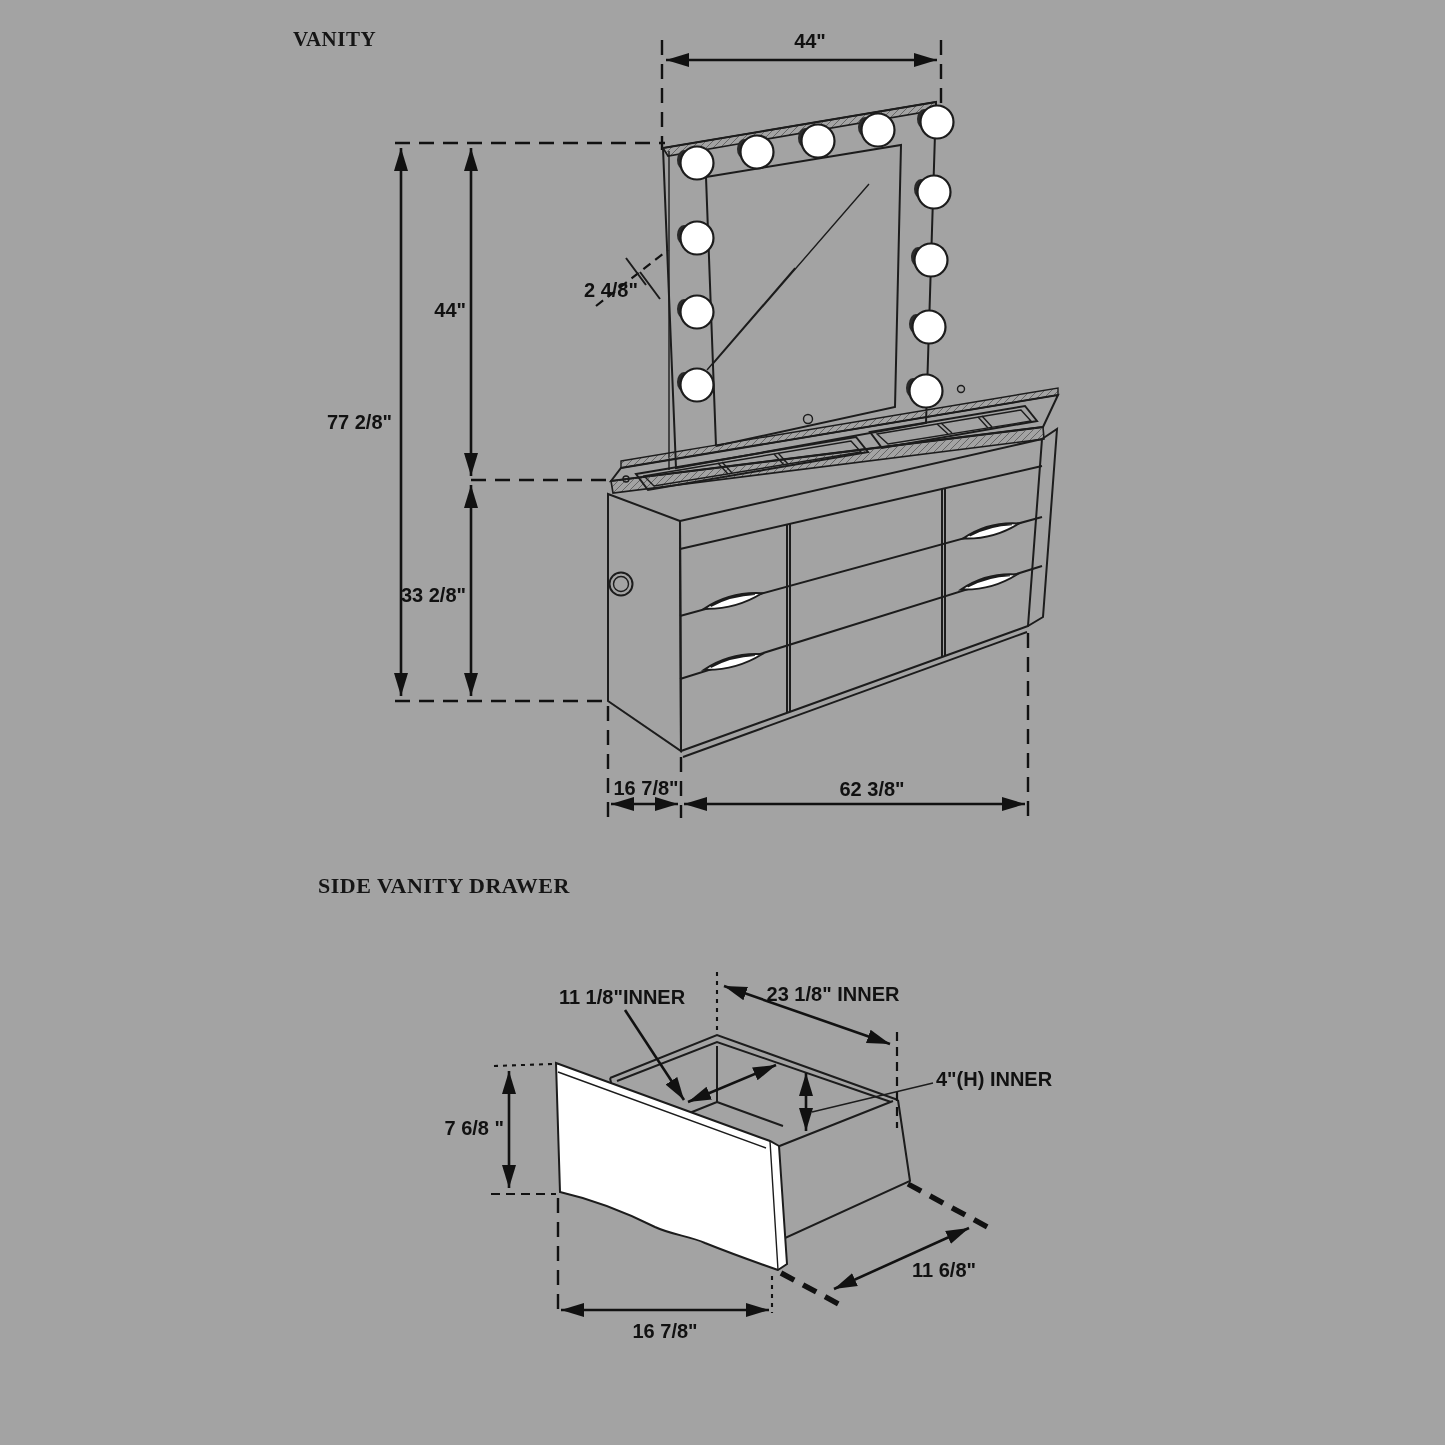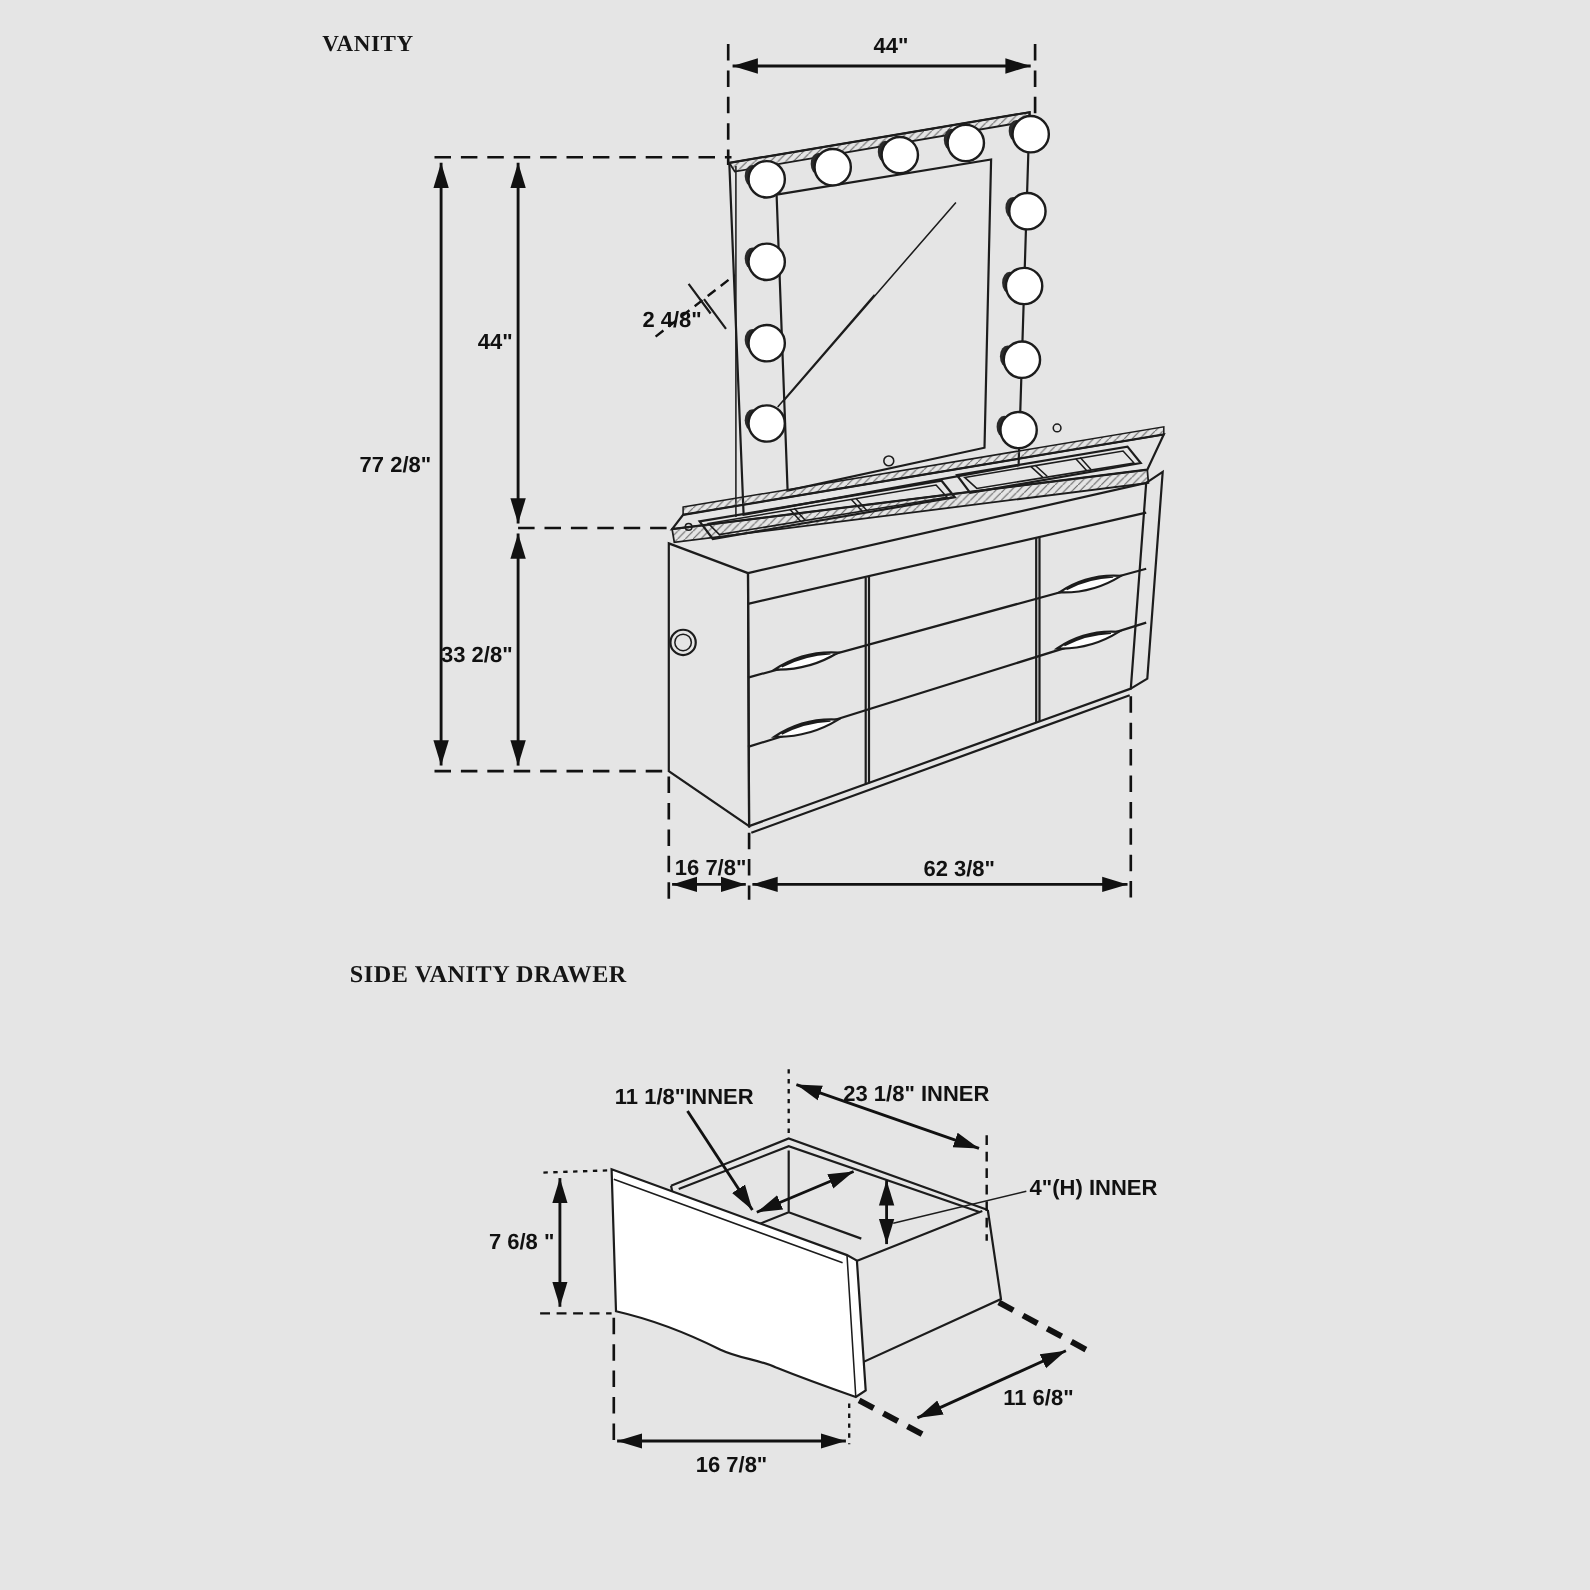--- a/index.html
+++ b/index.html
@@ -1,16 +1,16 @@
 <!DOCTYPE html>
 <html><head>
 <meta charset="utf-8">
 <style>
   html,body{margin:0;padding:0;background:#ffffff;}
-  .stage{position:relative;width:1445px;height:1445px;background:#e5e5e5;overflow:hidden;}
+  .stage{position:relative;width:1445px;height:1445px;background:#a3a3a3;overflow:hidden;}
   svg{position:absolute;left:0;top:0;}
   .ln{stroke:#1c1c1c;fill:none;stroke-width:2;}
   .thin{stroke:#1c1c1c;fill:none;stroke-width:1.4;}
   .dimline{stroke:#111;fill:none;stroke-width:2.6;}
   .ext{stroke:#111;fill:none;stroke-width:2.4;stroke-dasharray:15 9;}
   .ext2{stroke:#111;fill:none;stroke-width:2.2;stroke-dasharray:9 6;}
   .dot{stroke:#111;fill:none;stroke-width:2.1;stroke-dasharray:4 5;}
   .bold-dash{stroke:#111;fill:none;stroke-width:5.4;stroke-dasharray:15 10;}
   .dim{font:bold 20px "Liberation Sans",sans-serif;fill:#111;}
   .title-v{font:bold 21px "Liberation Serif",serif;fill:#151515;letter-spacing:.5px;}

